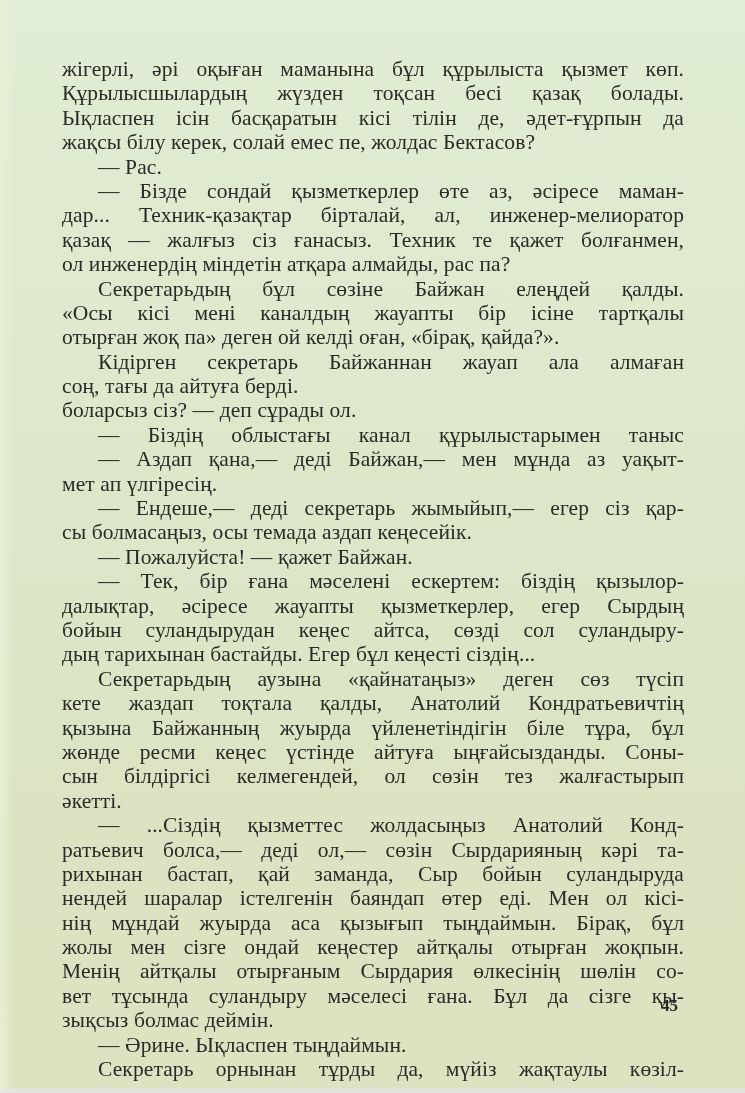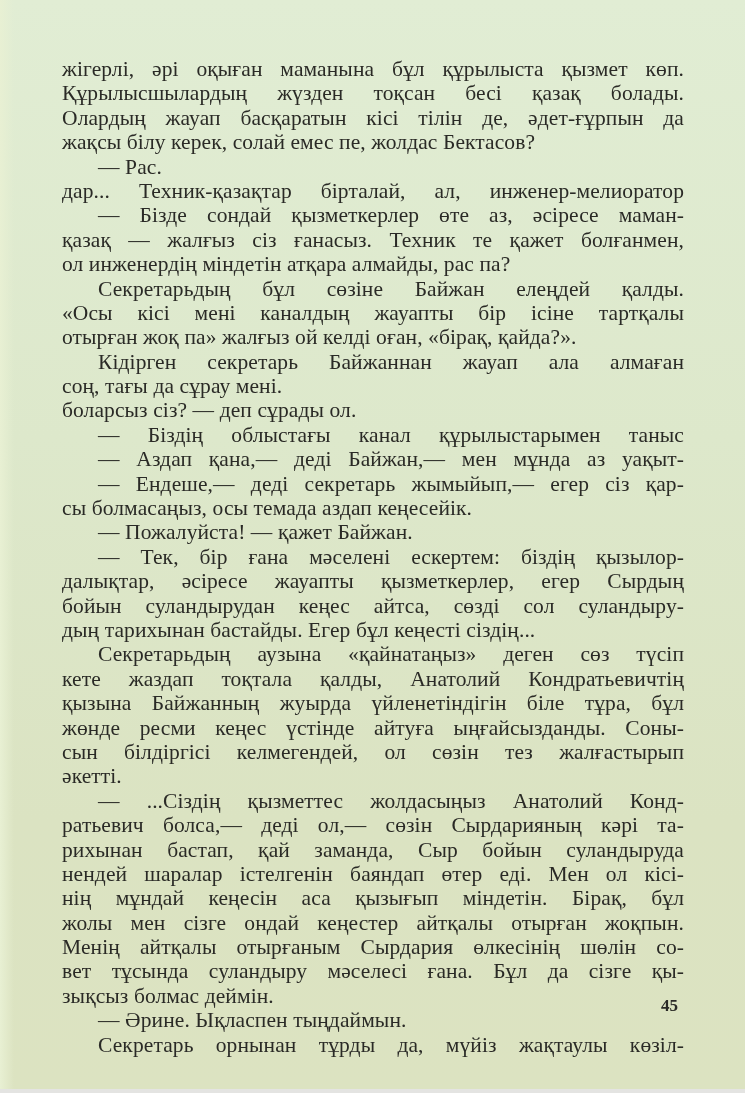--- a/index.html
+++ b/index.html
@@ -68,53 +68,54 @@
       color: #2a2a26;
     }
   </style>
 </head>
 <body>
 
 <div class="page">
   <div class="text-block" id="text-block">
       <span class="line">жігерлі, әрі оқыған маманына бұл құрылыста қызмет көп.</span>
       <span class="line">Құрылысшылардың жүзден тоқсан бесі қазақ болады.</span>
-      <span class="line">Олардың жауап басқаратын кісі тілін де, әдет-ғұрпын да</span>
+      <span class="line">Ықласпен ісін басқаратын кісі тілін де, әдет-ғұрпын да</span>
       <span class="line last">жақсы білу керек, солай емес пе, жолдас Бектасов?</span>
       <span class="line indent last">— Рас.</span>
+      <span class="line indent">— Бізде сондай қызметкерлер өте аз, әсіресе маман-</span>
       <span class="line">дар... Техник-қазақтар бірталай, ал, инженер-мелиоратор</span>
-      <span class="line indent">— Бізде сондай қызметкерлер өте аз, әсіресе маман-</span>
       <span class="line">қазақ — жалғыз сіз ғанасыз. Техник те қажет болғанмен,</span>
       <span class="line last">ол инженердің міндетін атқара алмайды, рас па?</span>
       <span class="line indent">Секретарьдың бұл сөзіне Байжан елеңдей қалды.</span>
       <span class="line">«Осы кісі мені каналдың жауапты бір ісіне тартқалы</span>
-      <span class="line last">отырған жоқ па» жалғыз ой келді оған, «бірақ, қайда?».</span>
+      <span class="line last">отырған жоқ па» деген ой келді оған, «бірақ, қайда?».</span>
       <span class="line indent">Кідірген секретарь Байжаннан жауап ала алмаған</span>
-      <span class="line last">соң, тағы да сұрау мені.</span>
+      <span class="line last">соң, тағы да айтуға берді.</span>
       <span class="line last">боларсыз сіз? — деп сұрады ол.</span>
       <span class="line indent">— Біздің облыстағы канал құрылыстарымен таныс</span>
       <span class="line indent">— Аздап қана,— деді Байжан,— мен мұнда аз уақыт-</span>
+      <span class="line last">мет ап үлгіресің.</span>
       <span class="line indent">— Ендеше,— деді секретарь жымыйып,— егер сіз қар-</span>
       <span class="line last">сы болмасаңыз, осы темада аздап кеңесейік.</span>
       <span class="line indent last">— Пожалуйста! — қажет Байжан.</span>
       <span class="line indent">— Тек, бір ғана мәселені ескертем: біздің қызылор-</span>
       <span class="line">далықтар, әсіресе жауапты қызметкерлер, егер Сырдың</span>
       <span class="line">бойын суландырудан кеңес айтса, сөзді сол суландыру-</span>
       <span class="line last">дың тарихынан бастайды. Егер бұл кеңесті сіздің...</span>
       <span class="line indent">Секретарьдың аузына «қайнатаңыз» деген сөз түсіп</span>
       <span class="line">кете жаздап тоқтала қалды, Анатолий Кондратьевичтің</span>
       <span class="line">қызына Байжанның жуырда үйленетіндігін біле тұра, бұл</span>
       <span class="line">жөнде ресми кеңес үстінде айтуға ыңғайсызданды. Соны-</span>
       <span class="line">сын білдіргісі келмегендей, ол сөзін тез жалғастырып</span>
       <span class="line last">әкетті.</span>
       <span class="line indent">— ...Сіздің қызметтес жолдасыңыз Анатолий Конд-</span>
       <span class="line">ратьевич болса,— деді ол,— сөзін Сырдарияның кәрі та-</span>
       <span class="line">рихынан бастап, қай заманда, Сыр бойын суландыруда</span>
       <span class="line">нендей шаралар істелгенін баяндап өтер еді. Мен ол кісі-</span>
-      <span class="line">нің мұндай кеңесін аса қызығып міндетін. Бірақ, бұл</span>
+      <span class="line">нің мұндай жуырда аса қызығып тыңдаймын. Бірақ, бұл</span>
       <span class="line">жолы мен сізге ондай кеңестер айтқалы отырған жоқпын.</span>
       <span class="line">Менің айтқалы отырғаным Сырдария өлкесінің шөлін со-</span>
       <span class="line">вет тұсында суландыру мәселесі ғана. Бұл да сізге қы-</span>
       <span class="line last">зықсыз болмас деймін.</span>
       <span class="line indent last">— Әрине. Ықласпен тыңдаймын.</span>
       <span class="line indent">Секретарь орнынан тұрды да, мүйіз жақтаулы көзіл-</span>
     </div>
   <div class="page-number">45</div>
   <div class="bottom-strip"></div>
 </div>

